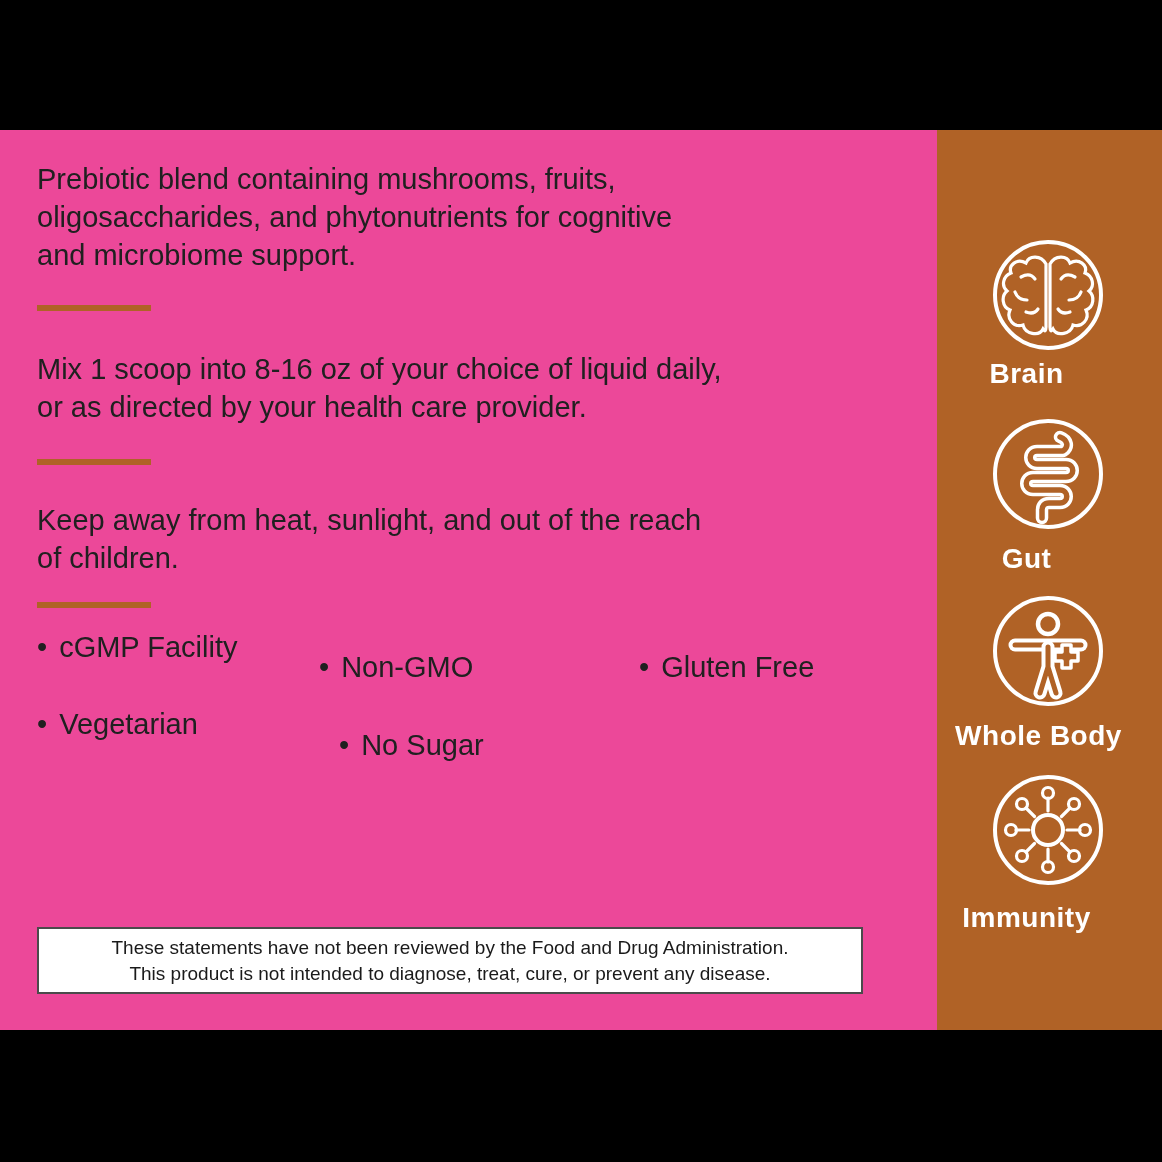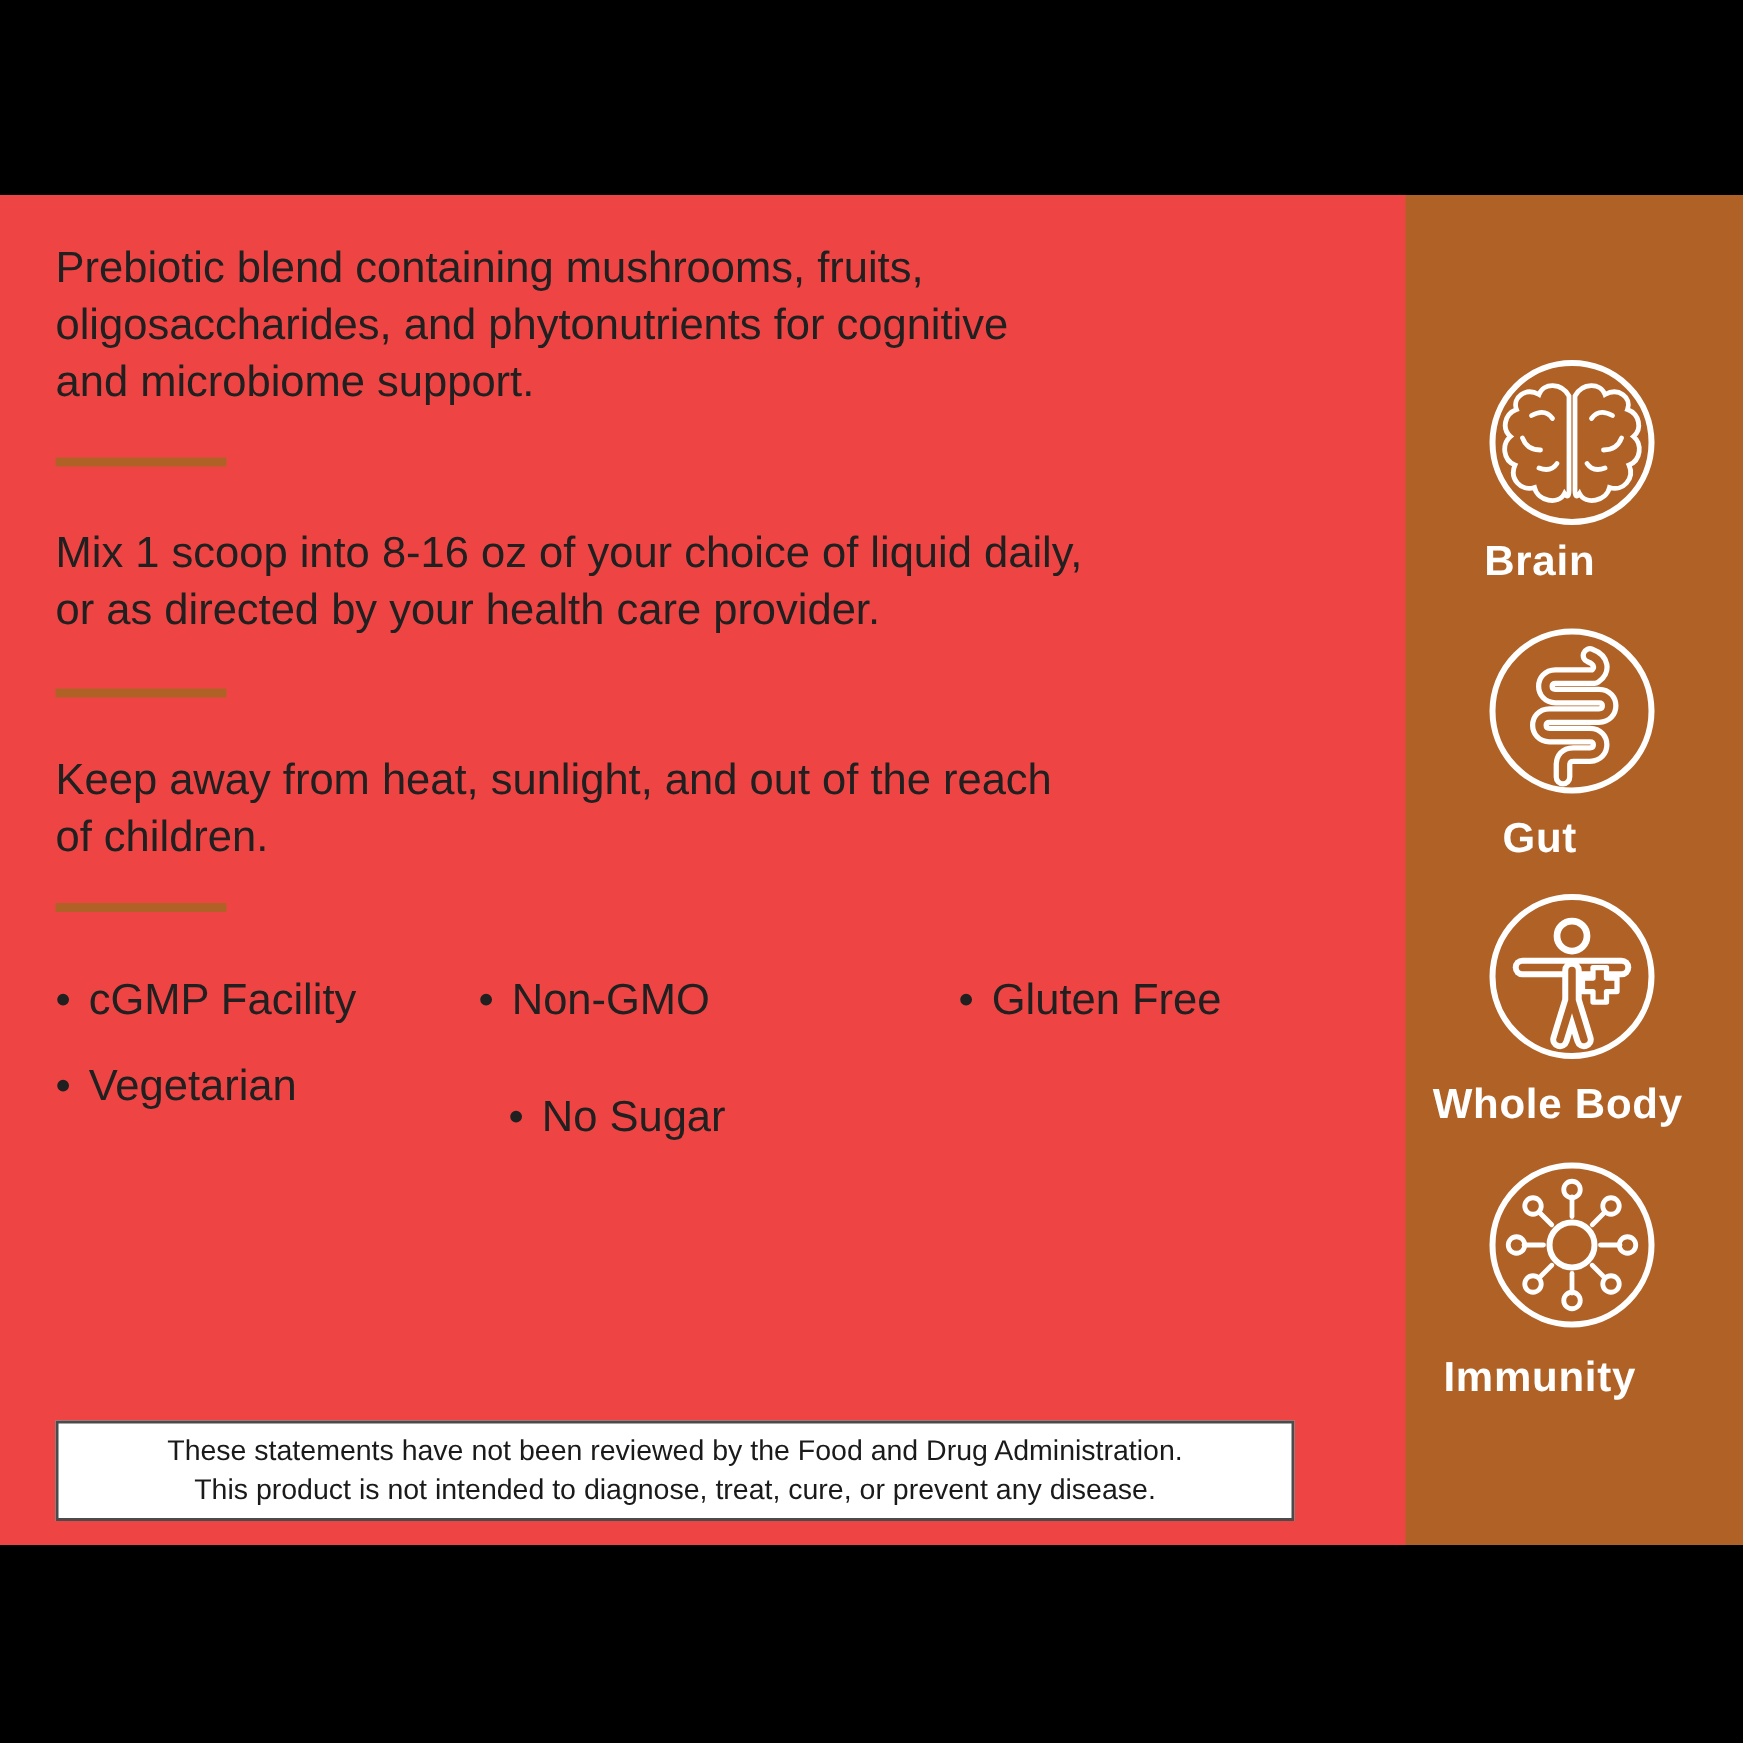--- a/index.html
+++ b/index.html
@@ -4,38 +4,38 @@
 <style>
   :root{
     --accent-orange:#b06226;
     --bar-black:#000000;
     --text-dark:#202020;
     --sidebar-text:#ffffff;
     --disclaimer-border:#4b4b4b;
   }
   html,body{margin:0;padding:0;background:#ffffff;}
   .page{
-    position:relative;width:1162px;height:1162px;overflow:hidden;background:#ef4444;
+    position:relative;width:1162px;height:1162px;overflow:hidden;background:#ec4899;
     font-family:"Liberation Sans", sans-serif;
   }
   .top-bar{position:absolute;left:0;top:0;width:1162px;height:130px;background:var(--bar-black);}
   .bottom-bar{position:absolute;left:0;top:1030px;width:1162px;height:132px;background:var(--bar-black);}
   .sidebar{position:absolute;left:937px;top:130px;width:225px;height:900px;background:var(--accent-orange);}
   .para{position:absolute;left:37px;color:var(--text-dark);font-size:29px;line-height:38px;font-weight:400;}
   .para div{white-space:nowrap;}
   .divider{position:absolute;left:37px;width:114px;height:6px;background:var(--accent-orange);}
   .bullet-item{
     position:absolute;color:var(--text-dark);font-size:29px;line-height:34px;white-space:nowrap;
   }
   .bullet-item .dot{margin-right:12px;}
   .disclaimer{
     position:absolute;left:37px;top:927px;width:822px;height:63px;
     border:2px solid var(--disclaimer-border);background:#ffffff;
     display:flex;flex-direction:column;justify-content:center;align-items:center;
-    color:#1a1a1a;font-size:19px;line-height:26px;text-align:center;margin-top:20px;
+    color:#1a1a1a;font-size:19px;line-height:26px;text-align:center;
   }
   .disclaimer div{white-space:nowrap;}
   .icon-wrap{position:absolute;left:992px;width:112px;height:112px;}
   .sidebar-label{
     position:absolute;left:937px;width:179px;text-align:center;
     color:var(--sidebar-text);font-size:28px;font-weight:bold;letter-spacing:0.5px;
   }
   svg .ol{stroke:#ffffff;fill:none;stroke-width:4;}
   svg .thin{stroke:#ffffff;fill:none;stroke-width:3.2;stroke-linecap:round;}
   svg .tube-w{stroke:#ffffff;fill:none;stroke-width:12.5;stroke-linecap:round;stroke-linejoin:round;}
@@ -68,21 +68,21 @@
 
   <div class="divider" style="top:459px;"></div>
 
   <div class="para" style="top:501px;">
     <div>Keep away from heat, sunlight, and out of the reach</div>
     <div>of children.</div>
   </div>
 
   <div class="divider" style="top:602px;"></div>
 
-  <div class="bullet-item" style="left:37px;top:650px;">
+  <div class="bullet-item" style="left:37px;top:630px;">
     <span class="dot">•</span><span>cGMP Facility</span>
   </div>
   <div class="bullet-item" style="left:37px;top:707px;">
     <span class="dot">•</span><span>Vegetarian</span>
   </div>
   <div class="bullet-item" style="left:319px;top:650px;">
     <span class="dot">•</span><span>Non-GMO</span>
   </div>
   <div class="bullet-item" style="left:339px;top:696px;margin-top:32px;">
     <span class="dot">•</span><span>No Sugar</span>

